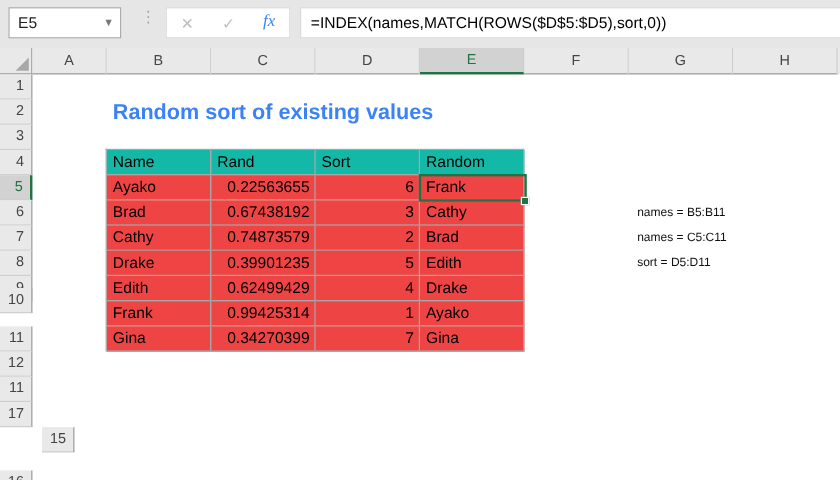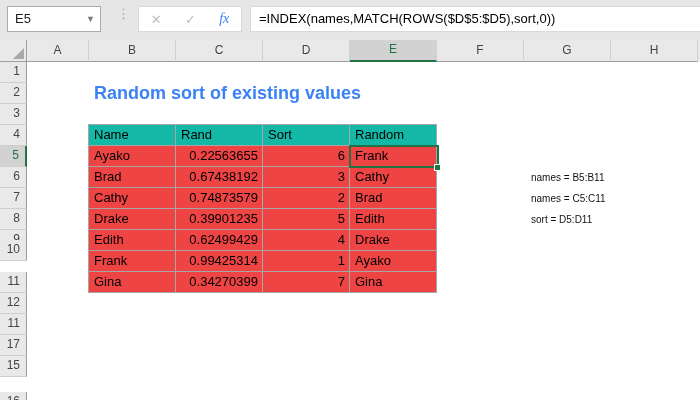--- a/index.html
+++ b/index.html
@@ -108,21 +108,21 @@
       <div class="row-h sel" style="top: 84px;">5</div>
       <div class="row-h" style="top: 105px;">6</div>
       <div class="row-h" style="top: 126px;">7</div>
       <div class="row-h" style="top: 147px;">8</div>
       <div class="row-h" style="top: 168px;">9</div>
       <div class="row-h" style="top: 178px;">10</div>
       <div class="row-h" style="top: 210px;">11</div>
       <div class="row-h" style="top: 231px;">12</div>
       <div class="row-h" style="top: 252px;">11</div>
       <div class="row-h" style="top: 273px;">17</div>
-      <div class="row-h" style="top: 294px;">15</div>
+      <div class="row-h" style="top: 294px; margin-left: 35px;">15</div>
       <div class="row-h" style="top: 330px;">16</div>
     </div>
 
   <div class="sheet-title">Random sort of existing values</div>
 
   <div class="xl-table" id="xlTable">
       <div class="t-row">
         <div class="t-cell hdr al">Name</div>
         <div class="t-cell hdr al">Rand</div>
         <div class="t-cell hdr al">Sort</div>

